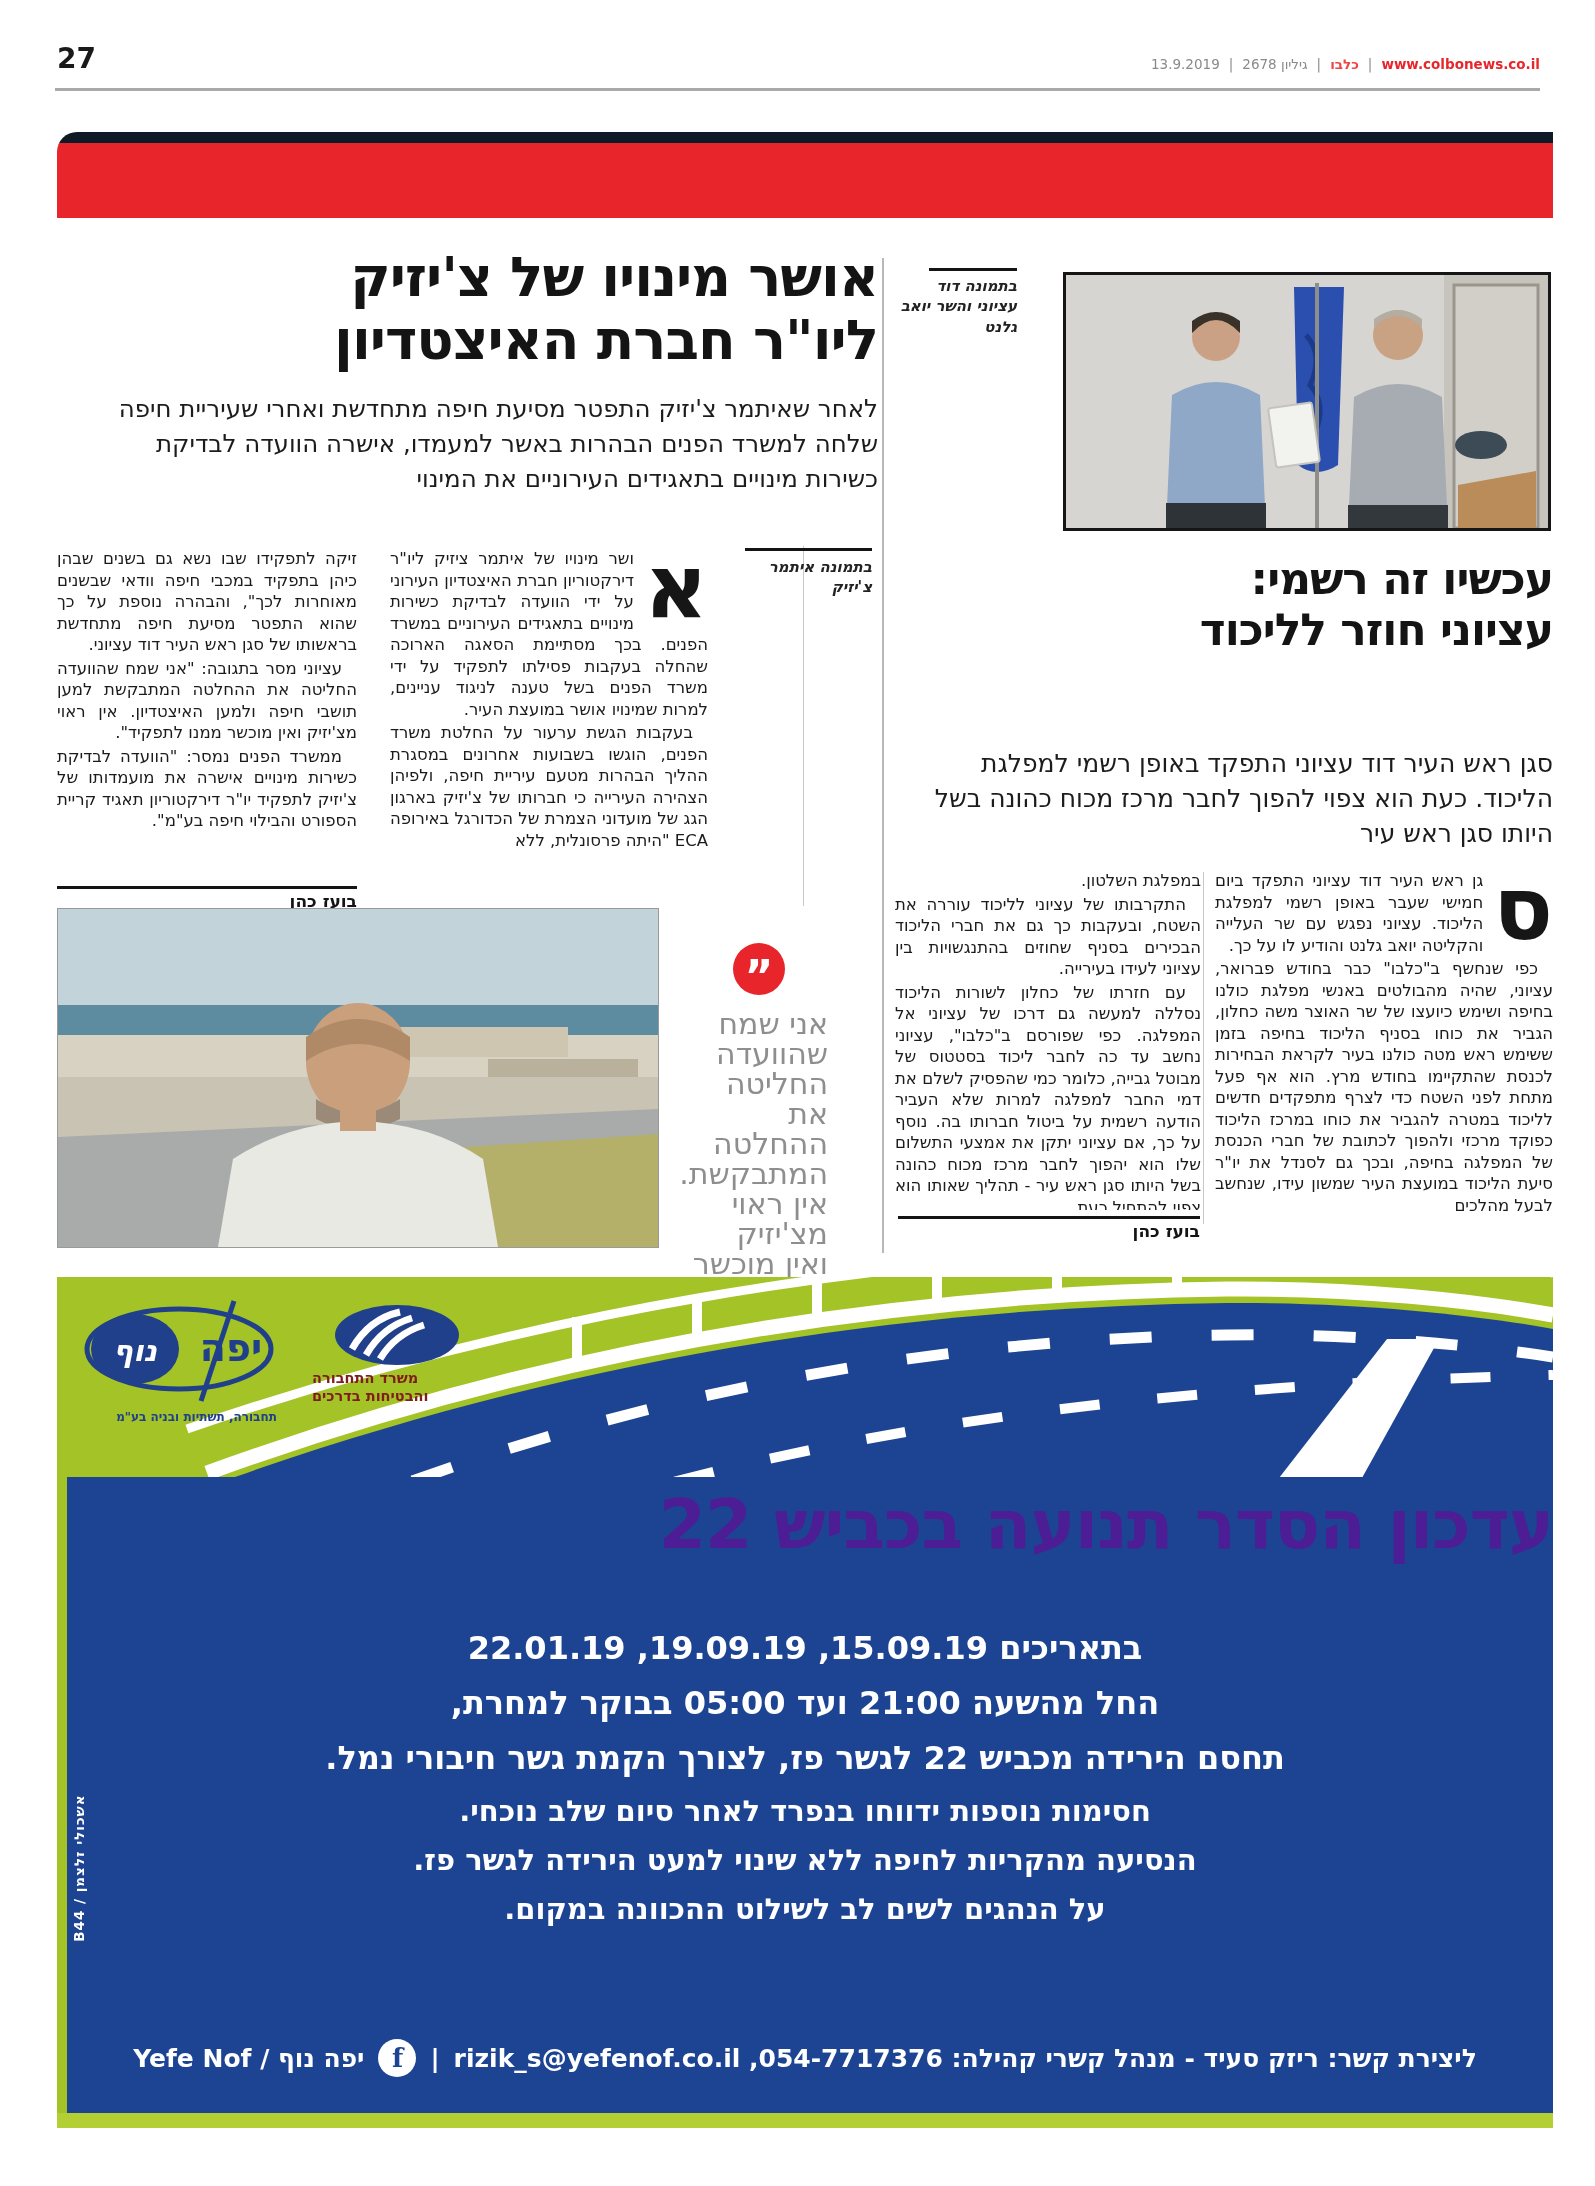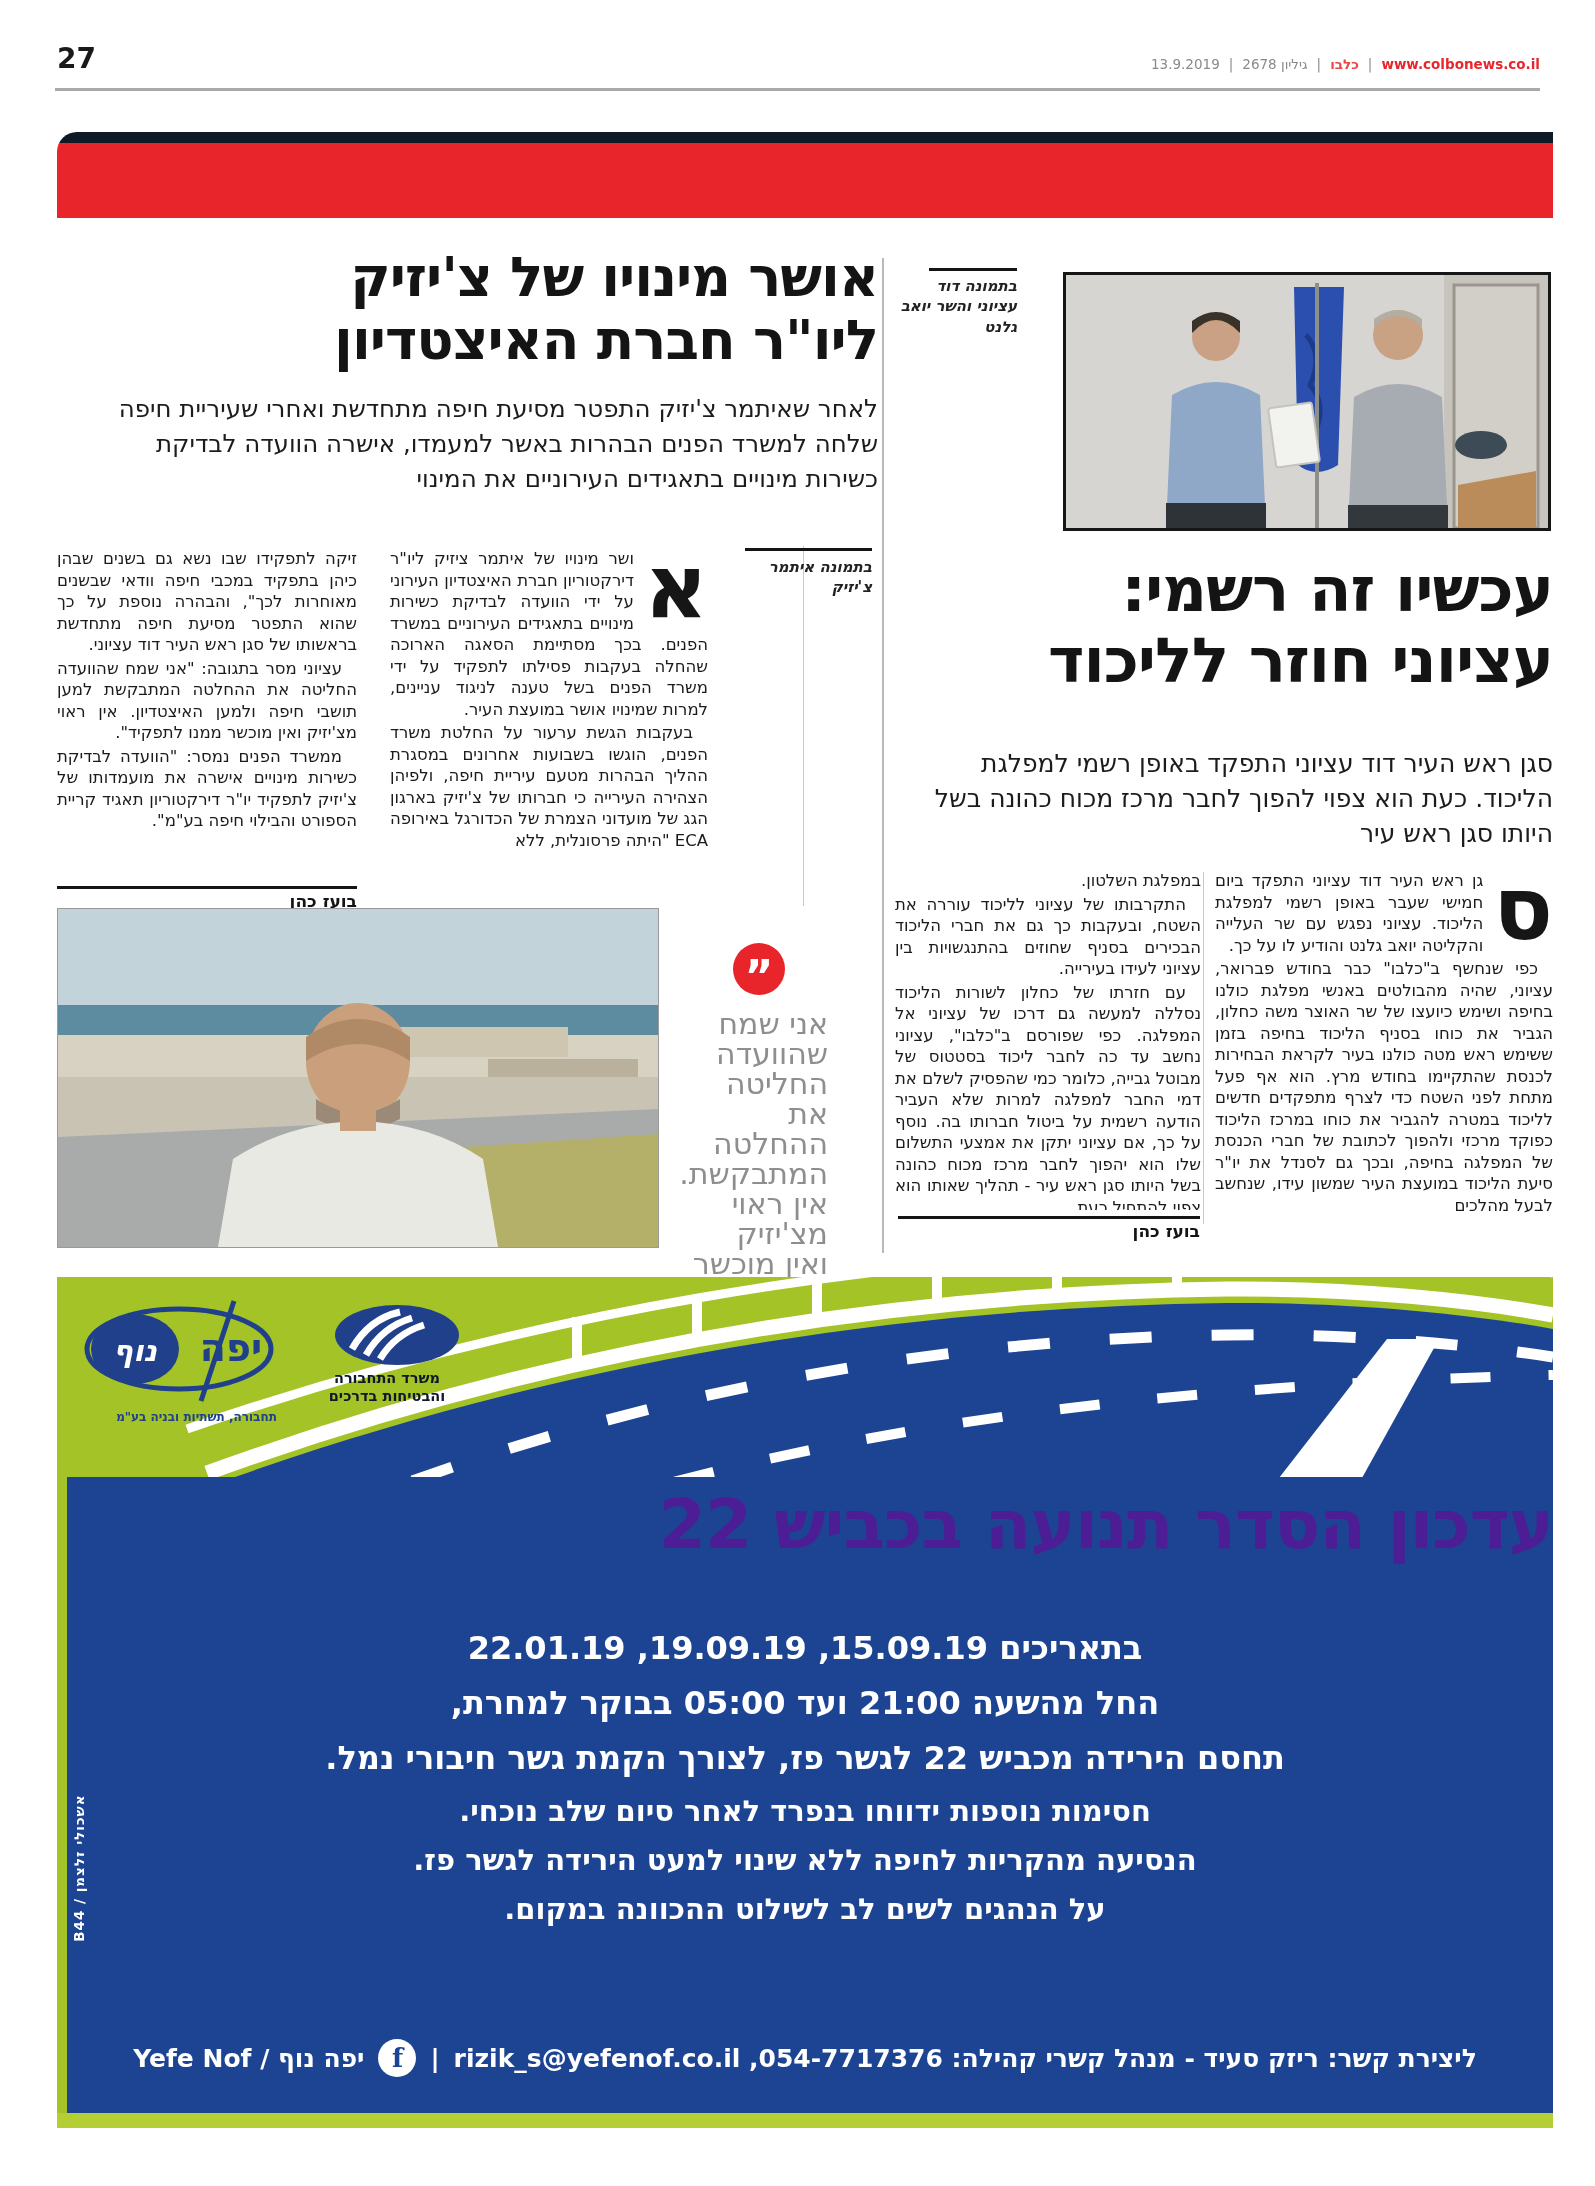--- a/index.html
+++ b/index.html
@@ -18,21 +18,21 @@
   .banner{left:57px;top:132px;width:1496px;height:86px;border-radius:20px 0 0 0;overflow:hidden;}
   .banner .navy{height:11px;background:#0e1b26;}
   .banner .red{height:75px;background:#e8252b;}
 
   
   .vrule{background:#b8b8b8;width:2px;}
 
   
   .hl{font-weight:bold;color:#141414;text-align:right;letter-spacing:-1px;}
   .la-headline{left:140px;top:246px;width:738px;font-size:55px;line-height:1.14;}
-  .ra-headline{left:895px;top:554px;width:658px;font-size:62px;line-height:1.15;}
+  .ra-headline{left:895px;top:554px;width:658px;font-size:44px;line-height:1.15;}
   .subhl{text-align:right;color:#1c1c1c;}
   .la-subhl{left:88px;top:392px;width:790px;font-size:24.5px;line-height:1.42;}
   .ra-subhl{left:930px;top:746px;width:623px;font-size:25px;line-height:1.4;}
 
   
   .capline{height:3px;background:#141414;}
   .caption{font-size:15px;font-weight:bold;font-style:italic;text-align:right;line-height:1.35;color:#222;}
   .byline-rule{height:2.5px;background:#141414;}
   .byline{font-size:17px;font-weight:bold;text-align:right;color:#141414;}
 
@@ -59,21 +59,21 @@
   .ad-green-edge{position:absolute;left:0;top:200px;width:10px;height:636px;background:#a4c326;}
   .ad-bottom-stripe{position:absolute;left:0;top:836px;width:100%;height:15px;background:#b4cf33;}
   .ad-headline{position:absolute;left:0;top:208px;width:100%;color:#4c1d95;font-size:68px;font-weight:bold;letter-spacing:-1px;}
   .ad-lines{position:absolute;left:0;top:352px;width:100%;text-align:center;color:#fff;font-weight:bold;}
   .ad-lines div{margin-bottom:15px;font-size:29px;}
   .ad-lines div.big{font-size:32px;margin-bottom:17px;}
   .ad-contact{position:absolute;left:0;top:762px;width:100%;display:flex;justify-content:center;align-items:center;gap:14px;color:#fff;font-size:25px;font-weight:bold;}
   .fb{width:38px;height:38px;border-radius:50%;background:#fff;color:#1d4492;display:flex;align-items:center;justify-content:center;font-size:26px;font-weight:bold;font-family:"DejaVu Serif",serif;}
   .ad-credit{position:absolute;left:14px;top:716px;width:250px;transform-origin:0 0;transform:rotate(-90deg);color:#fff;font-size:13.5px;font-weight:bold;letter-spacing:1px;text-align:center;}
   .logo-tagline{position:absolute;left:22px;top:133px;width:235px;text-align:center;color:#20408c;font-size:12px;font-weight:bold;}
-  .ministry-text{position:absolute;left:255px;top:92px;width:150px;text-align:center;color:#0f172a;font-size:14.5px;font-weight:bold;line-height:1.25;}
+  .ministry-text{position:absolute;left:255px;top:92px;width:150px;text-align:left;color:#7f1d1d;font-size:14.5px;font-weight:bold;line-height:1.25;}
 </style>
 </head>
 <body>
 
 <div id="page">
 
   <div class="abs page-num">27</div>
   <div class="abs header-meta">
     <span class="site">www.colbonews.co.il</span>
     <span>|</span>

